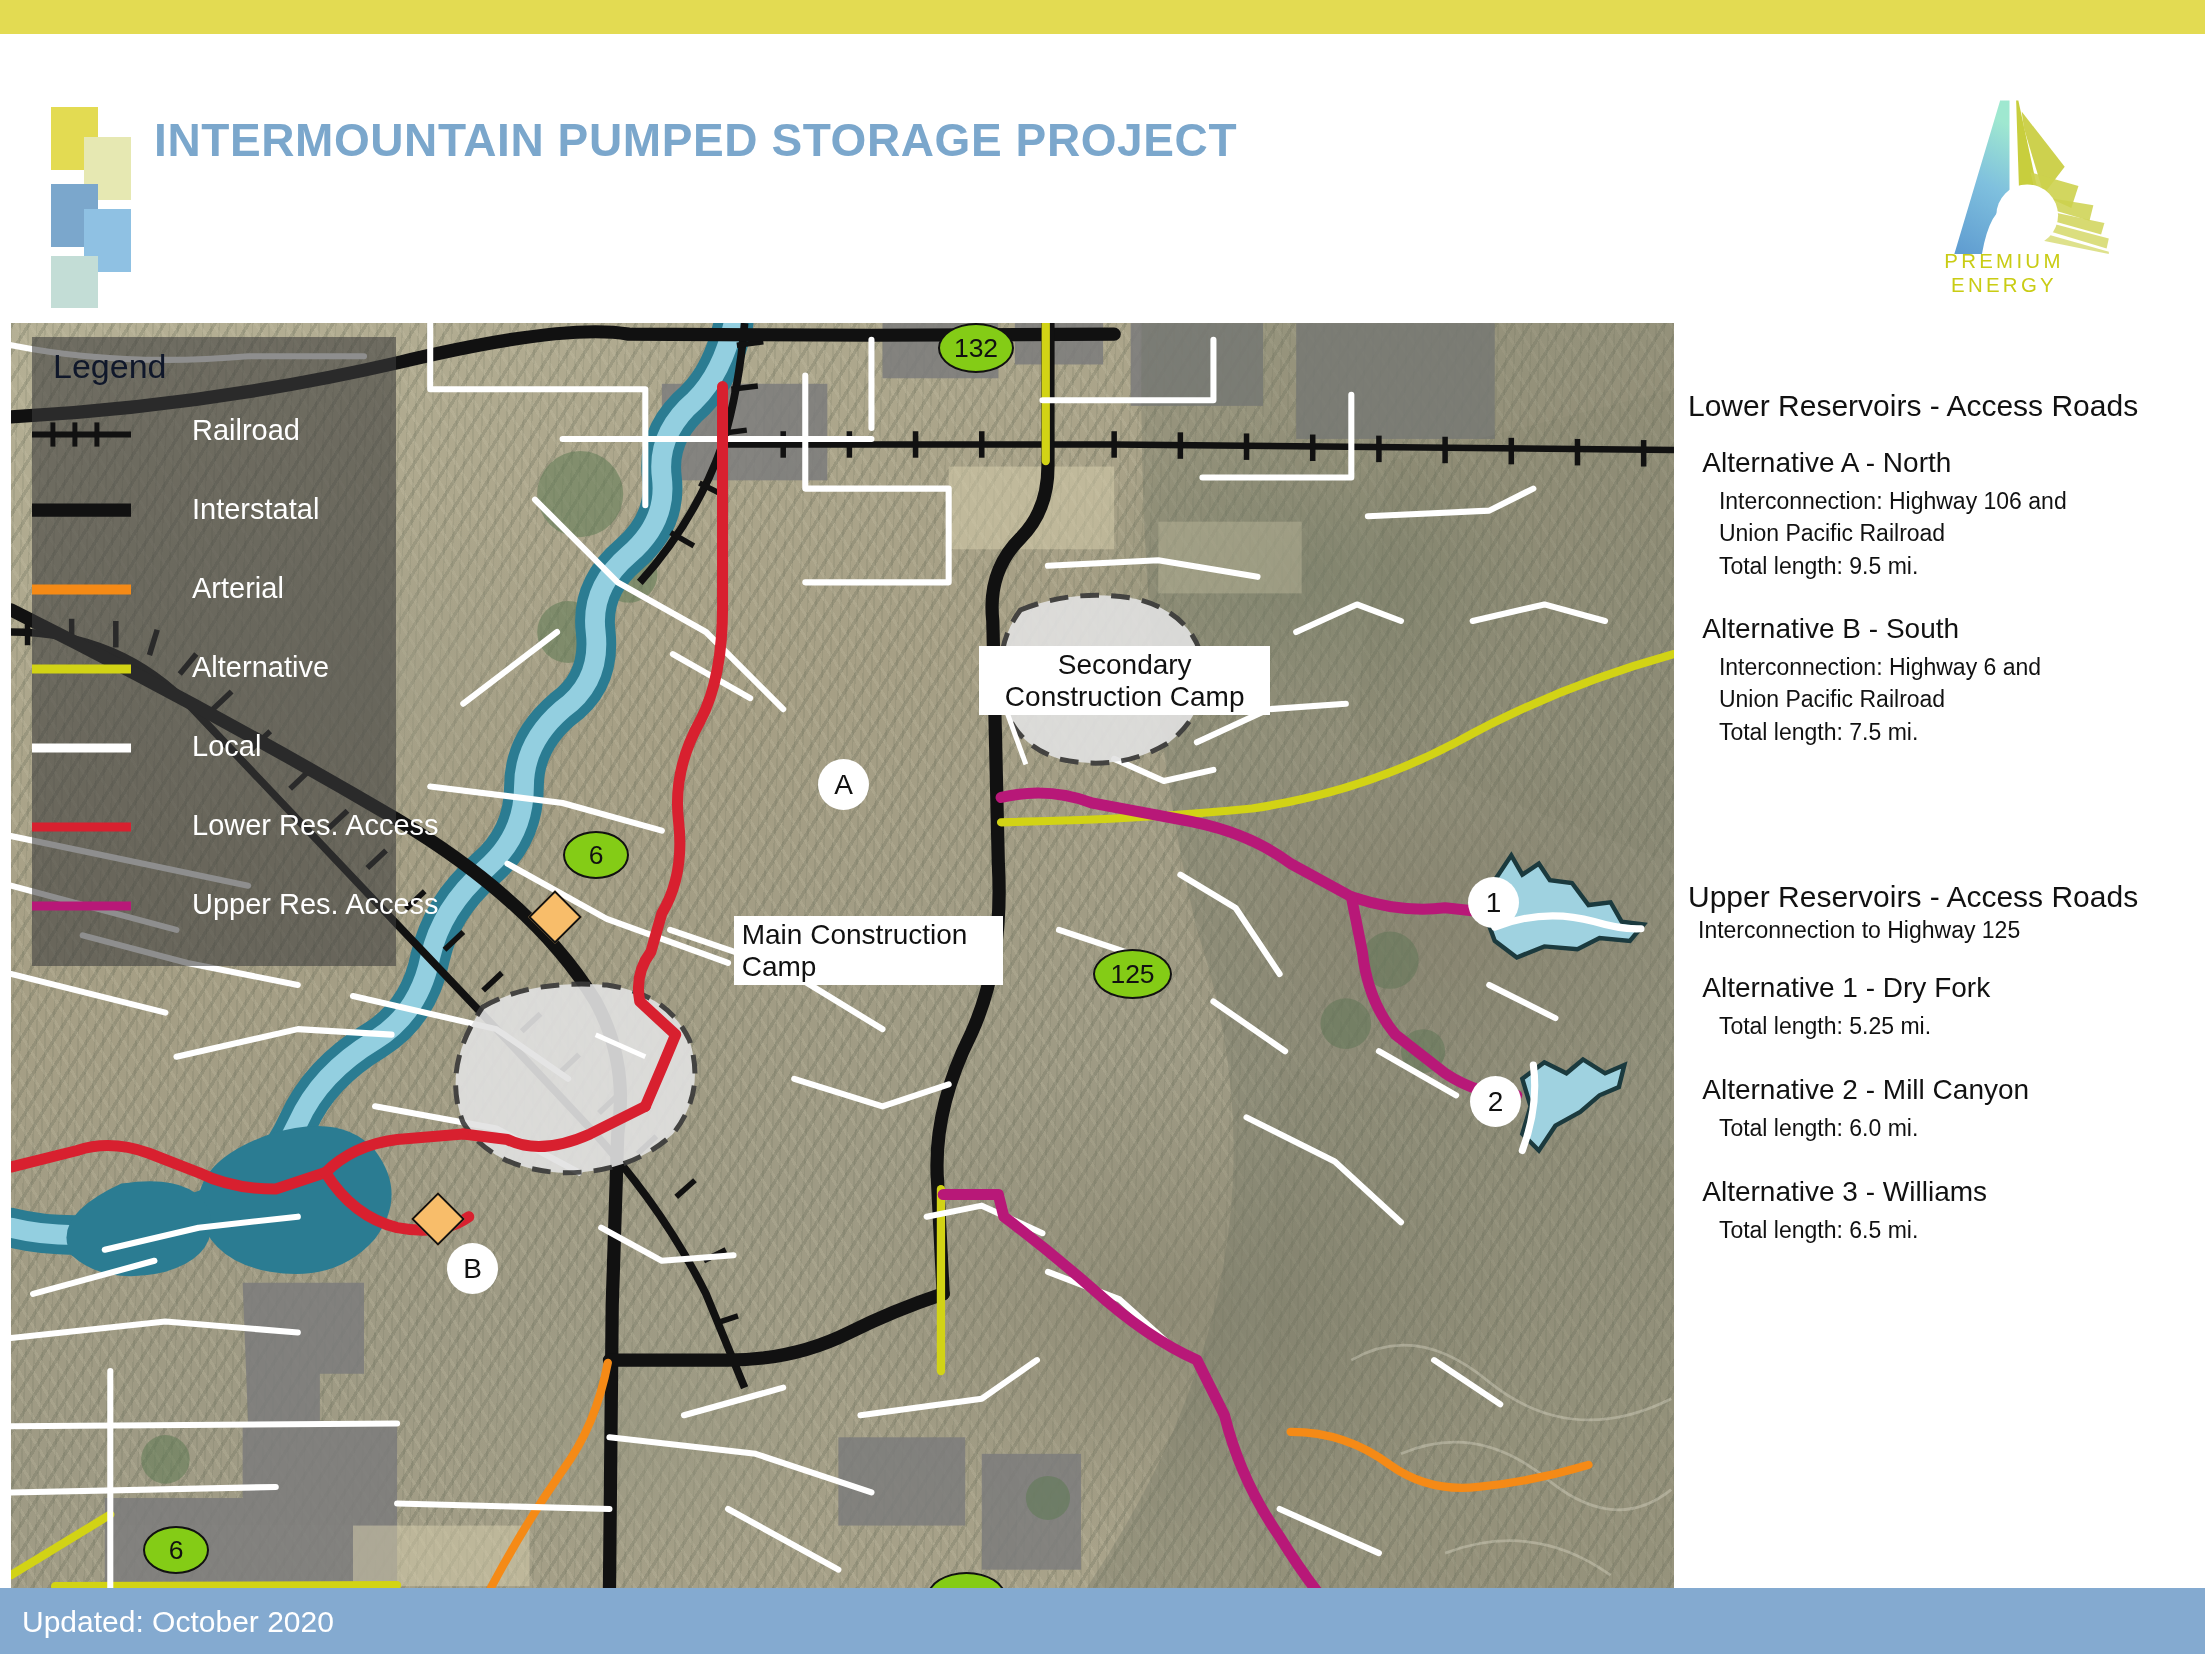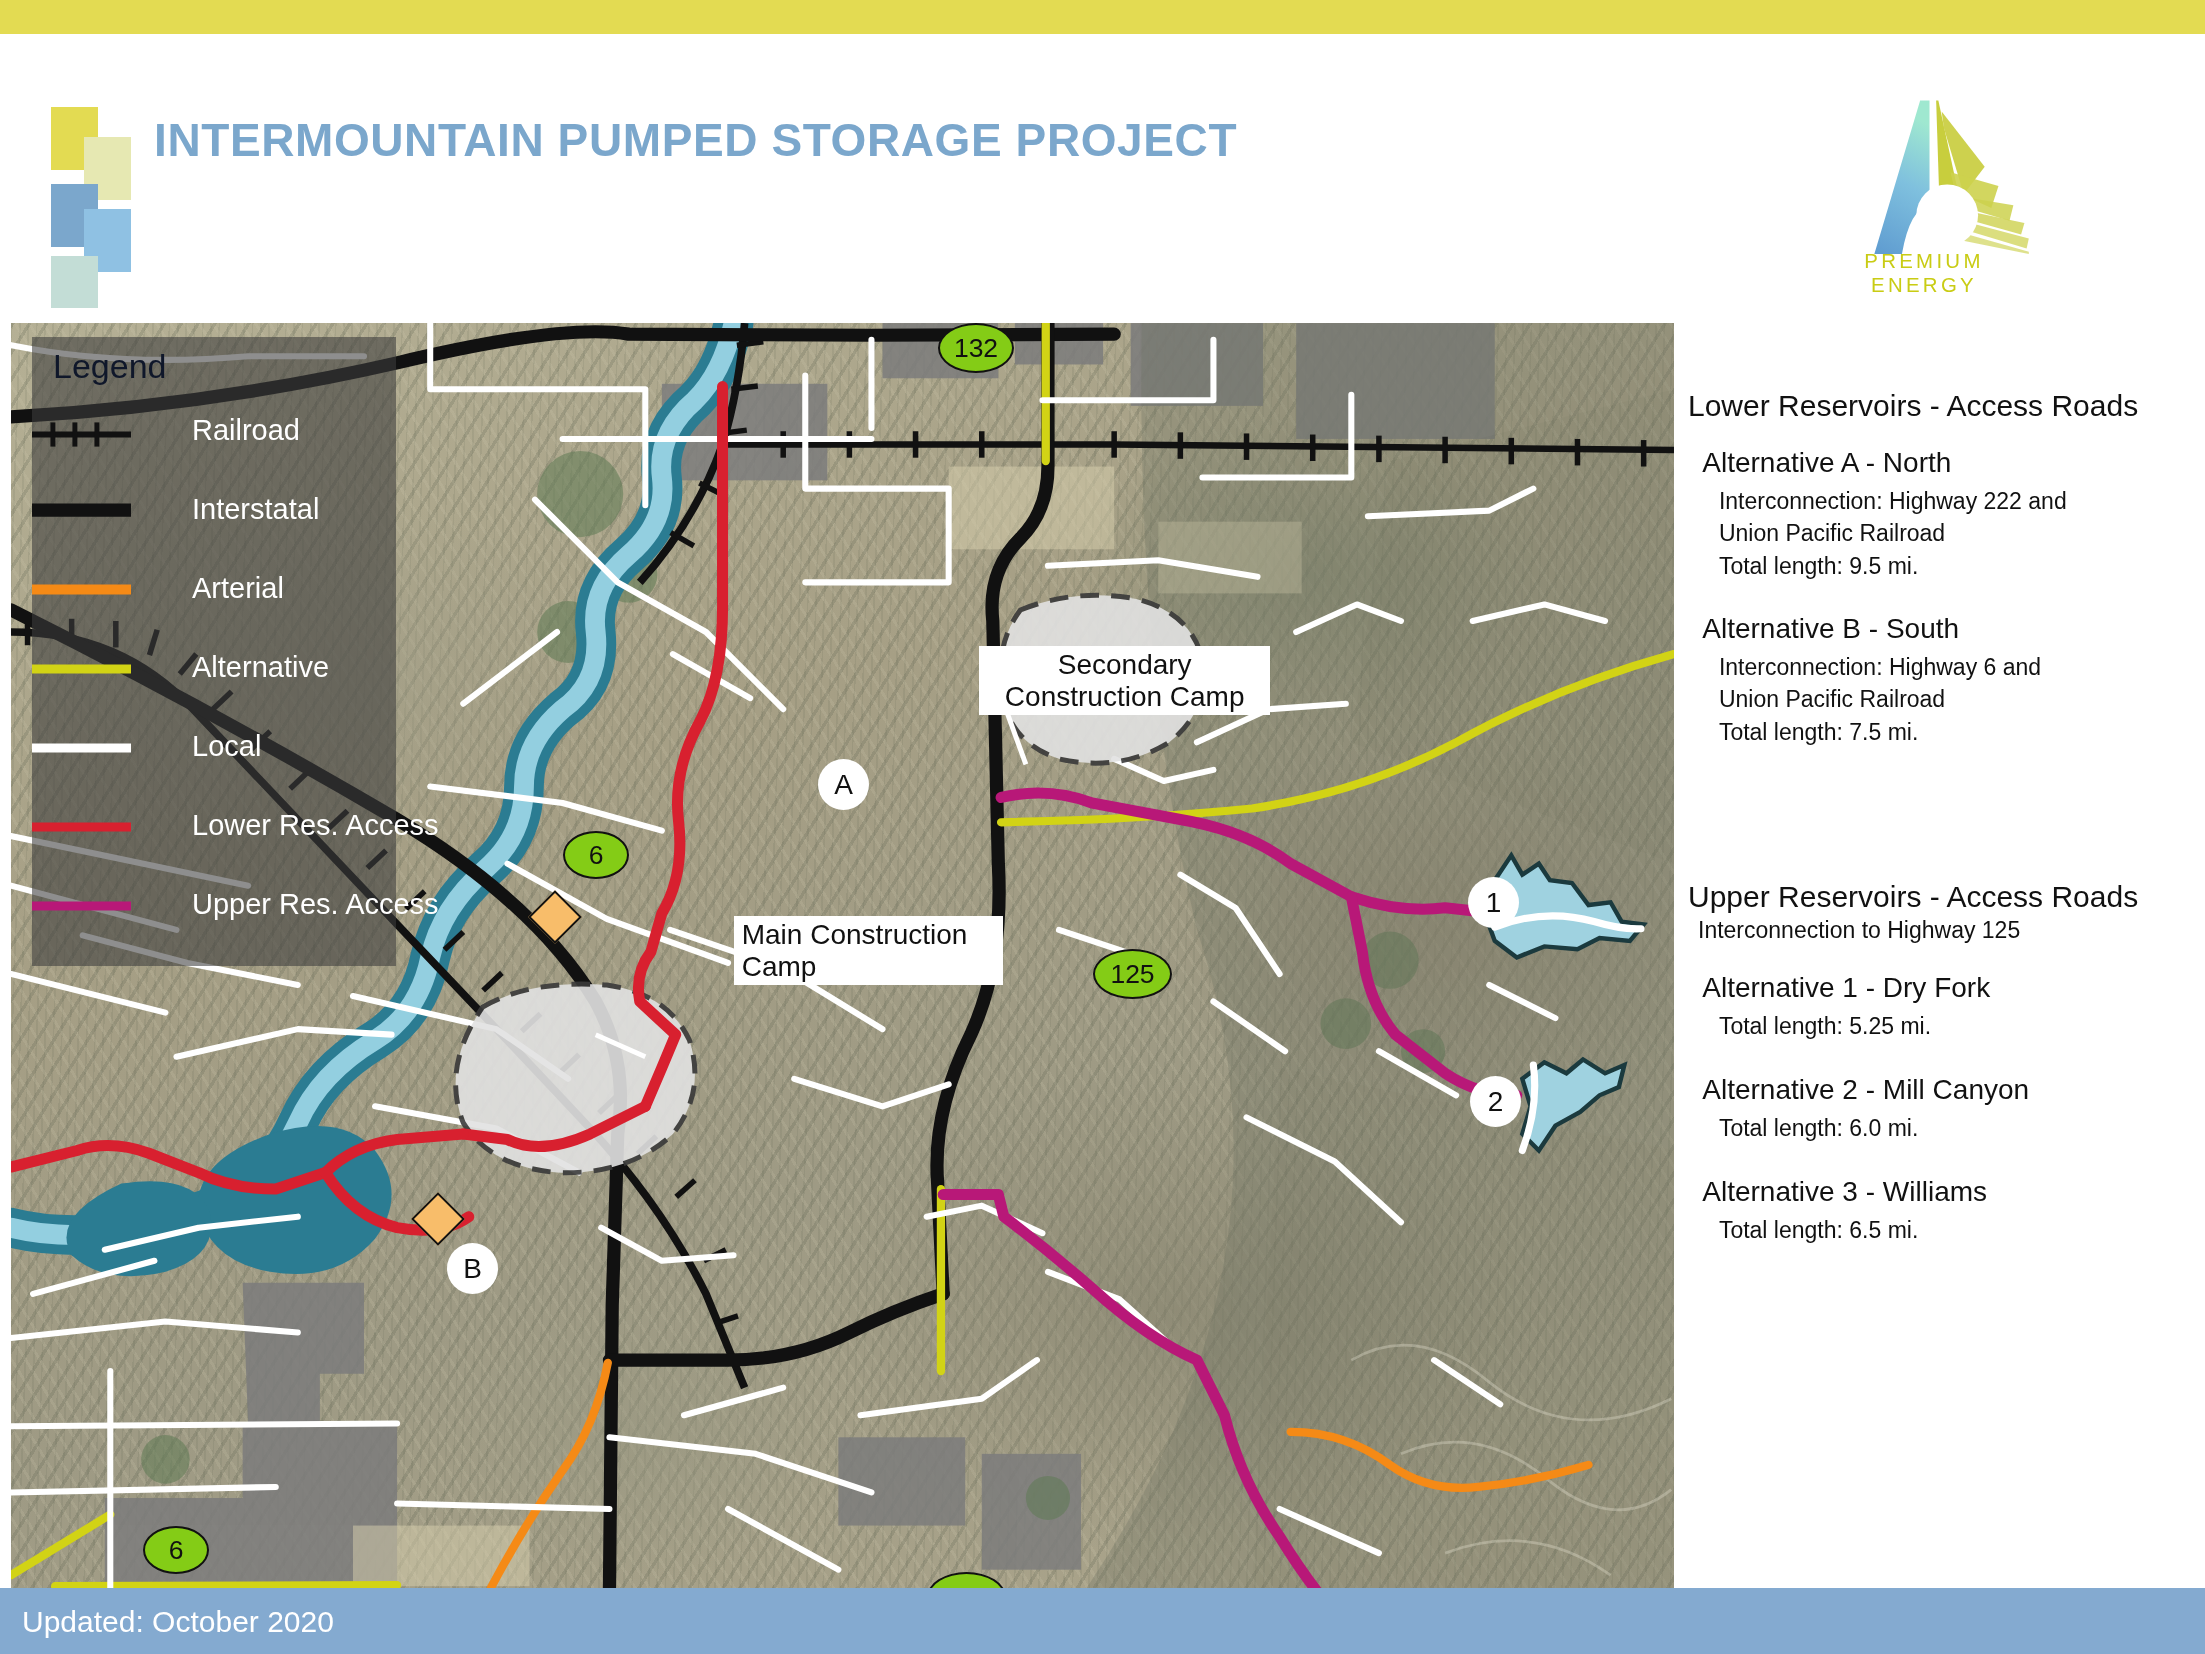--- a/index.html
+++ b/index.html
@@ -21,21 +21,21 @@
   .bk4{left:33px;top:102px;width:47px;height:63px; background:#8FC1E3;}
   .bk5{left:0;   top:149px;width:47px;height:52px;  background:#C3DDD6;}
 
   #title-wrap{position:absolute;left:154px;top:83px;}
   #main-title{font-size:46px;font-weight:bold;color:#7BA7CC;letter-spacing:0.6px;
               line-height:1.0;white-space:nowrap;}
   #sub-title{font-size:39px;color:#7BA7CC;margin-top:16.6px;margin-left:72px;
              white-space:nowrap;}
 
   
-  #pe-logo{position:absolute;left:1819px;top:61px;width:210px;height:221px;}
+  #pe-logo{position:absolute;left:1899px;top:61px;width:210px;height:221px;}
   #pe-logo svg{position:absolute;left:0;top:0;}
   #pe-name{position:absolute;left:0;top:154px;width:210px;text-align:center;
            color:#C9CC14;font-size:20.4px;letter-spacing:3.3px;line-height:1.18;}
 
   
   #map{position:absolute;left:11px;top:323px;width:1663px;height:1265px;
        overflow:hidden;background:#9a9b8c;}
   #map-raster{position:absolute;left:0;top:0;width:1663px;height:1265px;}
   #map svg{position:absolute;left:0;top:0;}
 
@@ -463,21 +463,21 @@
   <div class="diamond" style="left:408px;top:877px;width:34px;height:34px;"></div>
 </div>
 
 <div id="panel">
 
   <div style="position:absolute;left:0px;top:66px;">
     <p class="p-h">Lower Reservoirs - Access Roads</p>
 
     <div style="margin:24px 0 0 14.3px;">
       <p class="p-alt">Alternative A - North</p>
-      <p class="p-d" style="margin-left:16.6px;margin-top:8.8px;">Interconnection: Highway 222 and</p>
+      <p class="p-d" style="margin-left:16.6px;margin-top:8.8px;">Interconnection: Highway 106 and</p>
       <p class="p-d" style="margin-left:16.6px;margin-top:5.5px;">Union Pacific Railroad</p>
       <p class="p-d" style="margin-left:16.6px;margin-top:5.5px;">Total length: 9.5 mi.</p>
     </div>
 
     <div style="margin:33px 0 0 14.3px;">
       <p class="p-alt">Alternative B - South</p>
       <p class="p-d" style="margin-left:16.6px;margin-top:8.8px;">Interconnection: Highway 6 and</p>
       <p class="p-d" style="margin-left:16.6px;margin-top:5.5px;">Union Pacific Railroad</p>
       <p class="p-d" style="margin-left:16.6px;margin-top:5.5px;">Total length: 7.5 mi.</p>
     </div>

